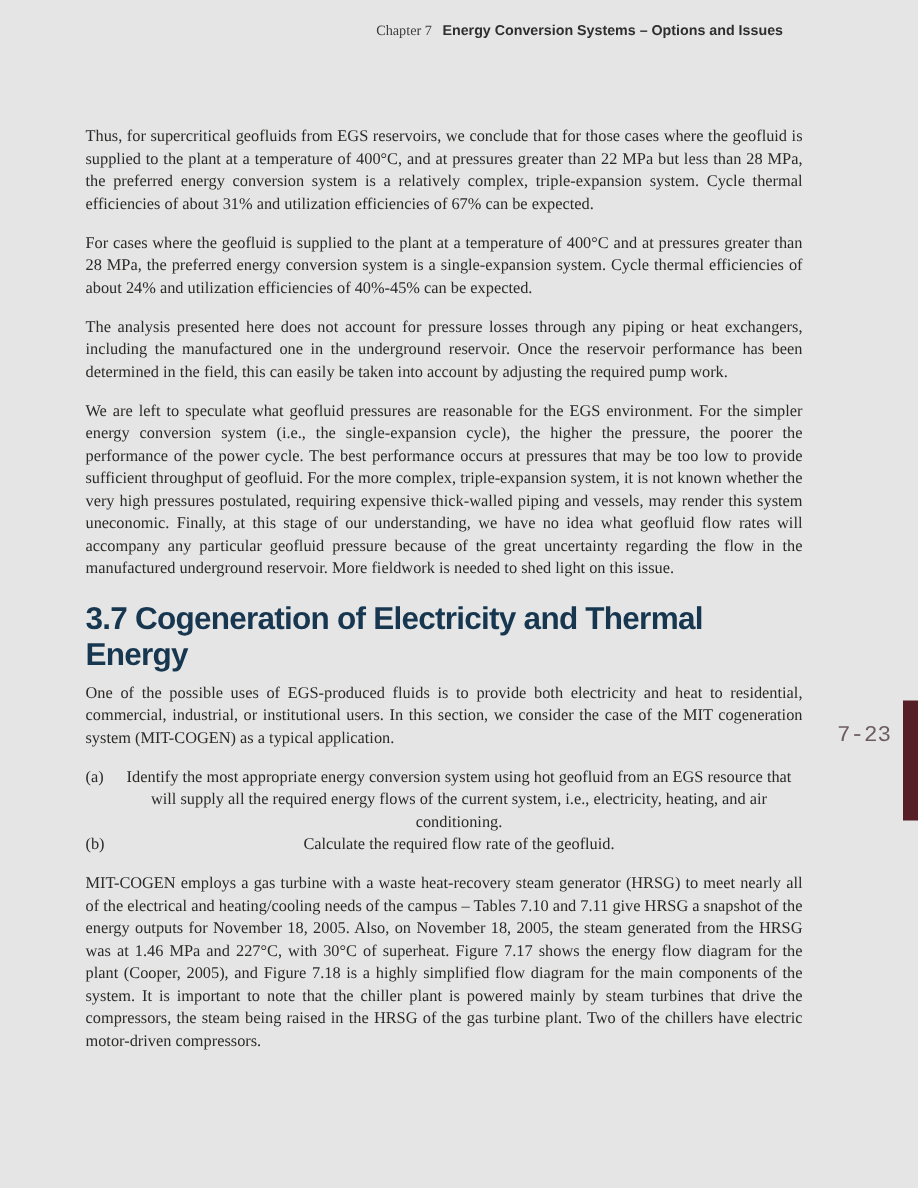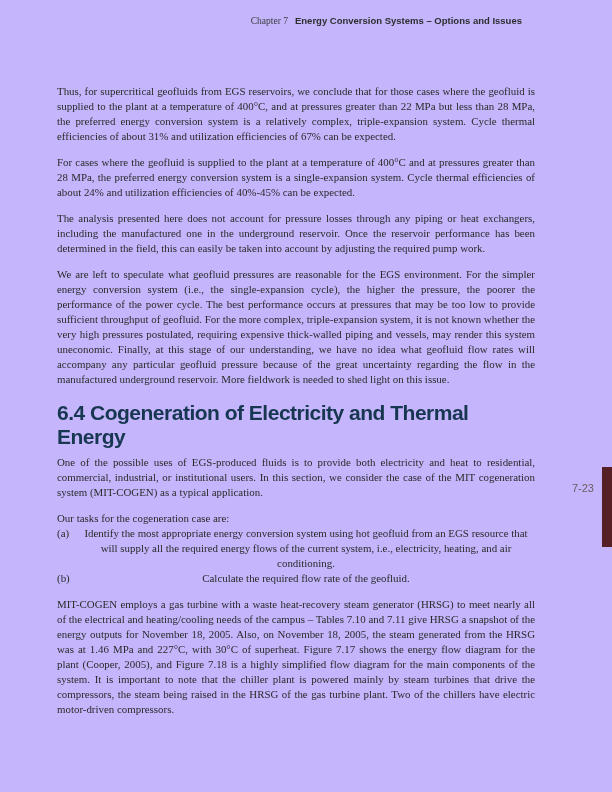--- a/index.html
+++ b/index.html
@@ -5,21 +5,21 @@
   * { margin: 0; padding: 0; box-sizing: border-box; }
   html, body { background: #ffffff; }
   body {
     width: 612px; height: 792px;
     position: relative;
     font-family: "Liberation Serif", serif;
     overflow: hidden;
   }
   .page {
     position: absolute; inset: 0;
-    background: #c4b5fd;
+    background: #e5e5e5;
   }
   
   .running-header {
     position: absolute;
     top: 15px; right: 90px;
     font-size: 9.5px; line-height: 12px;
     white-space: nowrap;
     color: #3a3a3a;
   }
   .chapter-label {
@@ -59,22 +59,22 @@
   }
   .tasks { margin-bottom: 11px; }
   .tasks-intro { text-align: left; }
   .task-item { display: flex; text-align: left; }
   .task-label { flex: 0 0 20px; }
   .task-text { flex: 1; text-align: center; }
   
   .page-number {
     position: absolute;
     top: 482px; right: 18px;
-    font-family: Liberation Sans, sans-serif;
-    font-size: 11px;
+    font-family: Liberation Mono, monospace;
+    font-size: 15px;
     color: #6d5d60;
   }
   
   .edge-tab {
     position: absolute;
     top: 467px; right: 0;
     width: 10px; height: 80px;
   }
 </style>
 </head>
@@ -85,26 +85,25 @@
   <header class="running-header">
     <span class="chapter-label">Chapter 7</span><span class="chapter-title">Energy Conversion Systems – Options and Issues</span>
   </header>
 
   <main class="body-text" style="color: rgb(43, 42, 40);">
     <p class="para">Thus, for supercritical geofluids from EGS reservoirs, we conclude that for those cases where the geofluid is supplied to the plant at a temperature of 400°C, and at pressures greater than 22 MPa but less than 28 MPa, the preferred energy conversion system is a relatively complex, triple-expansion system. Cycle thermal efficiencies of about 31% and utilization efficiencies of 67% can be expected.</p>
     <p class="para">For cases where the geofluid is supplied to the plant at a temperature of 400°C and at pressures greater than 28 MPa, the preferred energy conversion system is a single-expansion system. Cycle thermal efficiencies of about 24% and utilization efficiencies of 40%-45% can be expected.</p>
     <p class="para">The analysis presented here does not account for pressure losses through any piping or heat exchangers, including the manufactured one in the underground reservoir. Once the reservoir performance has been determined in the field, this can easily be taken into account by adjusting the required pump work.</p>
     <p class="para">We are left to speculate what geofluid pressures are reasonable for the EGS environment. For the simpler energy conversion system (i.e., the single-expansion cycle), the higher the pressure, the poorer the performance of the power cycle. The best performance occurs at pressures that may be too low to provide sufficient throughput of geofluid. For the more complex, triple-expansion system, it is not known whether the very high pressures postulated, requiring expensive thick-walled piping and vessels, may render this system uneconomic. Finally, at this stage of our understanding, we have no idea what geofluid flow rates will accompany any particular geofluid pressure because of the great uncertainty regarding the flow in the manufactured underground reservoir. More fieldwork is needed to shed light on this issue.</p>
 
-    <h1 class="section-heading" style="color: rgb(23, 54, 79);">6.4 Cogeneration of Electricity and Thermal Energy</h1>
+    <h1 class="section-heading" style="color: rgb(23, 54, 79);">3.7 Cogeneration of Electricity and Thermal Energy</h1>
 
     <p class="para">One of the possible uses of EGS-produced fluids is to provide both electricity and heat to residential, commercial, industrial, or institutional users. In this section, we consider the case of the MIT cogeneration system (MIT-COGEN) as a typical application.</p>
 
     <div class="tasks">
-      <p class="tasks-intro">Our tasks for the cogeneration case are:</p>
       <div class="task-item">
         <span class="task-label">(a)</span>
         <span class="task-text">Identify the most appropriate energy conversion system using hot geofluid from an EGS resource that will supply all the required energy flows of the current system, i.e., electricity, heating, and air conditioning.</span>
       </div>
       <div class="task-item">
         <span class="task-label">(b)</span>
         <span class="task-text">Calculate the required flow rate of the geofluid.</span>
       </div>
     </div>
 

